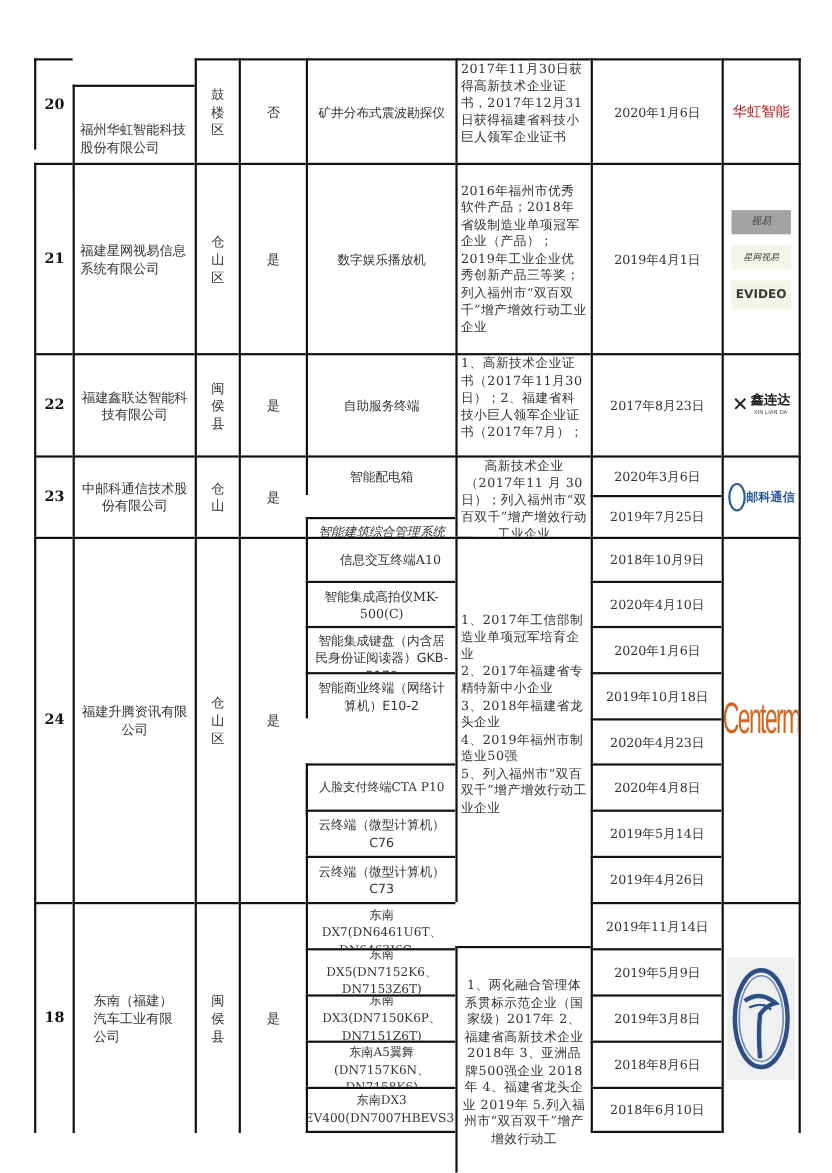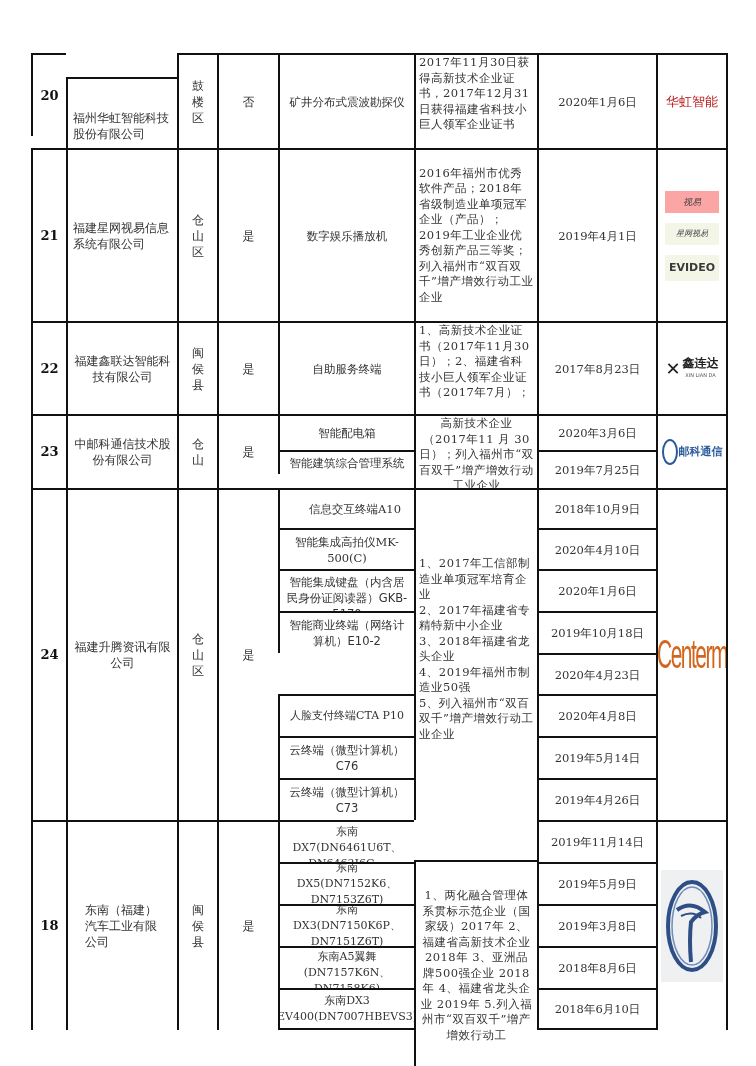--- a/index.html
+++ b/index.html
@@ -41,21 +41,21 @@
 
   <div>
     <div class="cell num bl bt" style="left:31px;top:148px;width:35px;height:173px;">21</div>
     <div class="cell bl bt left" style="left:66px;top:148px;width:111px;height:173px;padding:0 5px;">福建星网视易信息系统有限公司</div>
     <div class="cell bl bt" style="left:177px;top:148px;width:40px;height:173px;padding:0 8px;">仓山区</div>
     <div class="cell bl bt" style="left:217px;top:148px;width:61px;height:173px;">是</div>
     <div class="cell bl bt prod" style="left:278px;top:148px;width:136px;height:173px;">数字娱乐播放机</div>
     <div class="cell bl bt honor left" style="left:414px;top:148px;width:123px;height:173px;">2016年福州市优秀软件产品；2018年省级制造业单项冠军企业（产品）；2019年工业企业优秀创新产品三等奖；列入福州市“双百双千”增产增效行动工业企业</div>
     <div class="cell bl bt date" style="left:537px;top:148px;width:119px;height:173px;">2019年4月1日</div>
     <div class="cell bl br bt" style="left:656px;top:148px;width:72px;height:173px;flex-direction:column;gap:10px;">
-      <div style="width:54px;height:22px;background:#fca5a5;display:flex;align-items:center;justify-content:center;font-size:9px;font-style:italic;color:#444;">视易</div>
+      <div style="width:54px;height:22px;background:#a3a3a3;display:flex;align-items:center;justify-content:center;font-size:9px;font-style:italic;color:#444;">视易</div>
       <div style="width:54px;height:22px;background:#f3f5e6;display:flex;align-items:center;justify-content:center;font-size:8px;font-style:italic;color:#444;">星网视易</div>
       <div style="width:54px;height:26px;background:#f3f5e6;display:flex;align-items:center;justify-content:center;font-size:11px;font-weight:bold;color:#3a3a3a;">EVIDEO</div>
     </div>
   </div>
 
   <div>
     <div class="cell num bl bt" style="left:31px;top:321px;width:35px;height:93px;">22</div>
     <div class="cell bl bt" style="left:66px;top:321px;width:111px;height:93px;padding:0 5px;">福建鑫联达智能科技有限公司</div>
     <div class="cell bl bt" style="left:177px;top:321px;width:40px;height:93px;padding:0 8px;">闽侯县</div>
     <div class="cell bl bt" style="left:217px;top:321px;width:61px;height:93px;">是</div>
@@ -70,21 +70,21 @@
       </span>
     </div>
   </div>
 
   <div>
     <div class="cell num bl bt" style="left:31px;top:414px;width:35px;height:74px;">23</div>
     <div class="cell bl bt" style="left:66px;top:414px;width:111px;height:74px;padding:0 5px;">中邮科通信技术股份有限公司</div>
     <div class="cell bl bt" style="left:177px;top:414px;width:40px;height:74px;padding:0 8px;">仓山</div>
     <div class="cell bl bt" style="left:217px;top:414px;width:61px;height:74px;">是</div>
     <div class="cell bl bt prod" style="left:278px;top:414px;width:136px;height:36px;">智能配电箱</div>
-    <div class="cell bl bt prod" style="left:278px;top:450px;width:136px;height:24px;">智能建筑综合管理系统</div>
+    <div class="cell bl bt prod" style="left:278px;top:470px;width:136px;height:24px;font-style:italic;">智能建筑综合管理系统</div>
     <div class="cell bl bt honor top" style="left:414px;top:414px;width:123px;height:74px;">高新技术企业（2017年11 月 30日）；列入福州市“双百双千”增产增效行动工业企业</div>
     <div class="cell bl bt date" style="left:537px;top:414px;width:119px;height:36px;">2020年3月6日</div>
     <div class="cell bl bt date" style="left:537px;top:450px;width:119px;height:38px;">2019年7月25日</div>
     <div class="cell bl br bt" style="left:656px;top:414px;width:72px;height:74px;">
       <span style="width:16px;height:26px;border:2px solid #2a5a9a;border-radius:50%;box-sizing:border-box;display:inline-block;margin-right:1px;"></span>
       <span style="font-size:11px;font-weight:bold;color:#2a5a9a;">邮科通信</span>
     </div>
   </div>
 
   <div>

